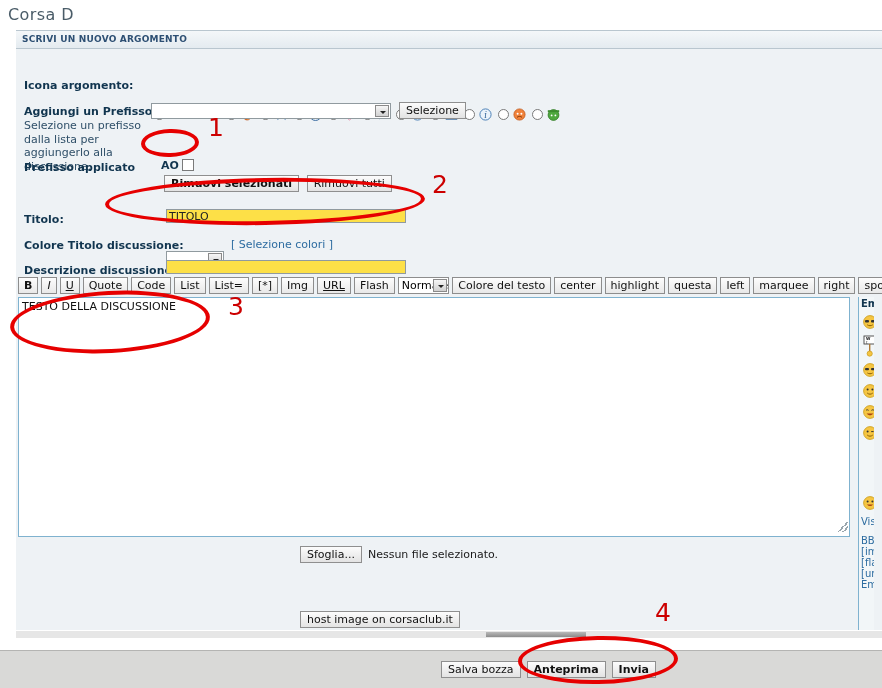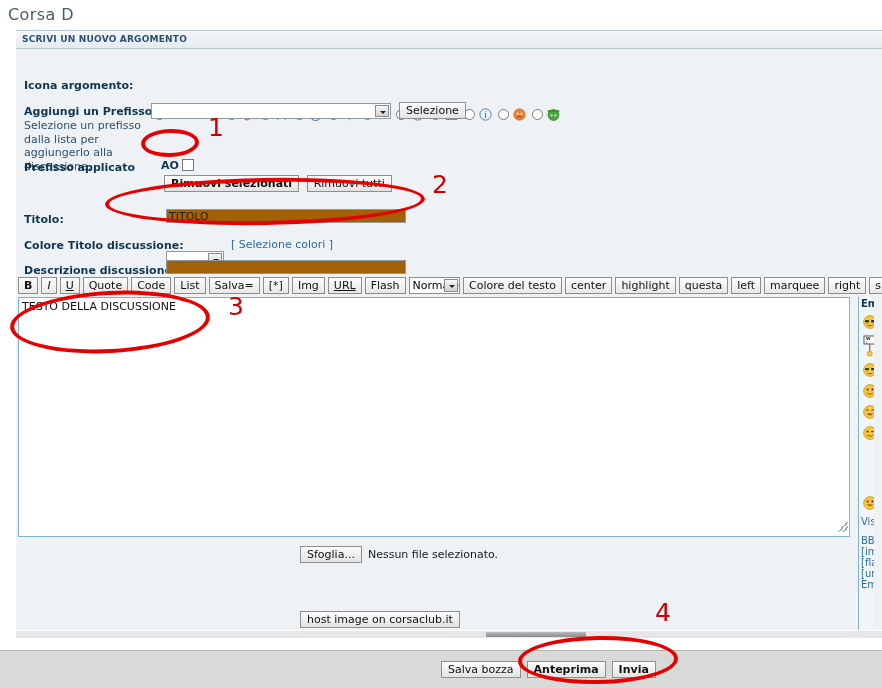--- a/index.html
+++ b/index.html
@@ -50,21 +50,21 @@
     display:inline-block;position:relative;margin-right:3px;
   }
   .radio.on::after{
     content:"";position:absolute;left:2px;top:2px;width:5px;height:5px;
     border-radius:50%;background:#000;
   }
   .radio-text{font-size:11px;color:#333;margin-right:6px;}
   .ic{width:15px;height:15px;display:inline-block;}
   
   .txt{
-    border:1px solid #909a9f;background:#a16207;height:14px;
+    border:1px solid #909a9f;background:#fde047;height:14px;
     font-family:"DejaVu Sans","Liberation Sans",sans-serif;
     font-size:11px;color:#222;padding:0 2px;box-sizing:border-box;
     outline:none;
   }
   .selbox{
     border:1px solid #909a9f;background:#fff;height:16px;
     box-sizing:border-box;position:relative;
   }
   .selbox .arrow{
     position:absolute;right:1px;top:1px;width:14px;height:12px;
@@ -319,21 +319,21 @@
   </div>
 </div>
 
 <div class="toolbar">
   <span class="tb b">B</span>
   <span class="tb i">I</span>
   <span class="tb u">U</span>
   <span class="tb">Quote</span>
   <span class="tb">Code</span>
   <span class="tb">List</span>
-  <span class="tb">Salva=</span>
+  <span class="tb">List=</span>
   <span class="tb">[*]</span>
   <span class="tb">Img</span>
   <span class="tb u">URL</span>
   <span class="tb">Flash</span>
   <span class="tb-select">
     <span>Normale</span>
     <span class="arrow"></span>
   </span>
   <span class="tb">Colore del testo</span>
   <span class="tb">center</span>

